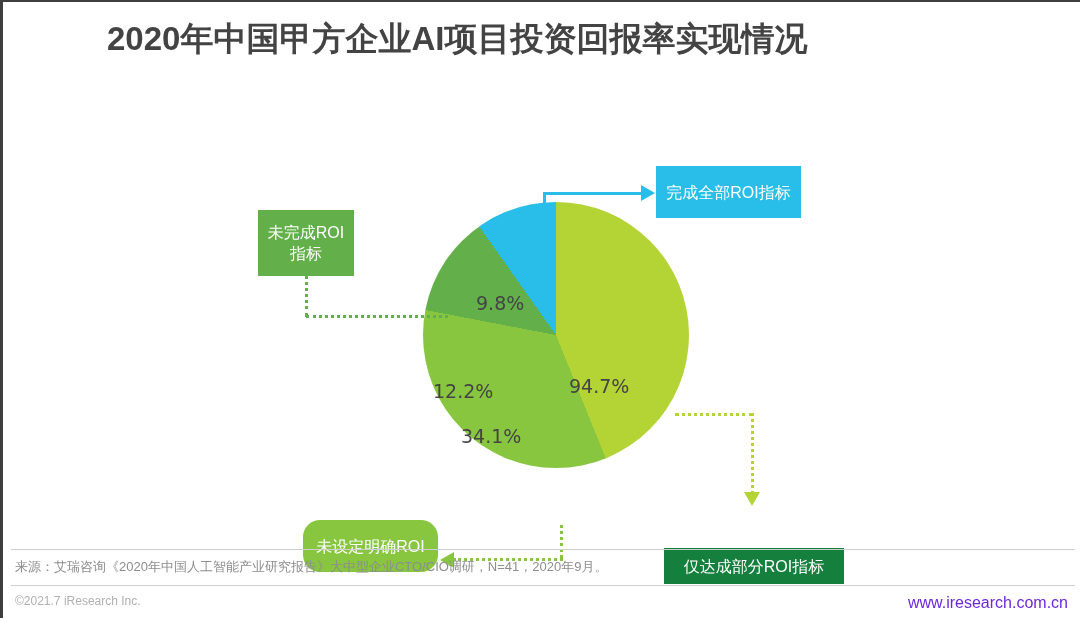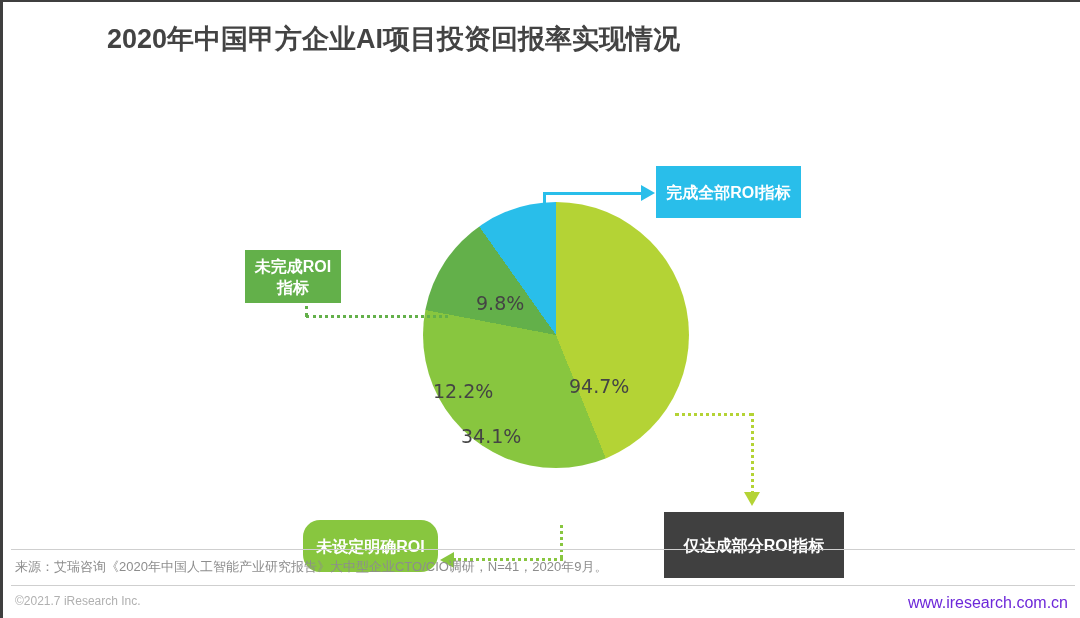--- a/index.html
+++ b/index.html
@@ -21,21 +21,21 @@
     box-sizing: border-box;
     border-left: 3px solid #3f3f3f;
     border-top: 2px solid #3f3f3f;
   }
   
   #title {
     position: absolute;
     left: 104px;
     top: 12px;
     width: 900px;
-    font-size: 27px;
+    font-size: 33px;
     font-weight: bold;
     color: #434343;
     letter-spacing: 0px;
     white-space: nowrap;
     line-height: 50px;
   }
   
   #chart-area {
     position: absolute;
     left: 0;
@@ -60,34 +60,34 @@
   }
   #pct-0 { left: 566px; top: 303px; }   
   #pct-1 { left: 458px; top: 353px; }   
   #pct-2 { left: 430px; top: 266px; margin-top: 42px; }   
   #pct-3 { left: 473px; top: 220px; }   
 
   
   .callout {
     position: absolute;
     color: #ffffff;
-    font-weight: bold;
+    font-weight: normal;
     font-size: 16px;
     line-height: 21px;
     text-align: center;
     display: flex;
     align-items: center;
     justify-content: center;
     padding: 16px 6px;
     box-sizing: border-box;
   }
   #callout-all    { left: 653px; top: 94px;  width: 145px; height: 52px; background: #29BEEA; }
-  #callout-none   { left: 242px; top: 138px; width: 96px;  height: 53px; background: #63B04A; margin-top: 40px; }
+  #callout-none   { left: 255px; top: 138px; width: 96px;  height: 66px; background: #63B04A; }
   #callout-nodef  { left: 300px; top: 448px; width: 135px; height: 52px; background: #88C63F; border-radius: 17px; }
-  #callout-part   { left: 661px; top: 440px; width: 180px; height: 66px; background: #404040; }
+  #callout-part   { left: 661px; top: 476px; width: 180px; height: 36px; background: #15803d; }
 
   
   .conn { position: absolute; }
   
   #conn-all-v {
     left: 540px; top: 120px; width: 3px; height: 96px; background: #29BEEA;
   }
   #conn-all-h {
     left: 540px; top: 120px; width: 103px; height: 3px; background: #29BEEA;
   }

